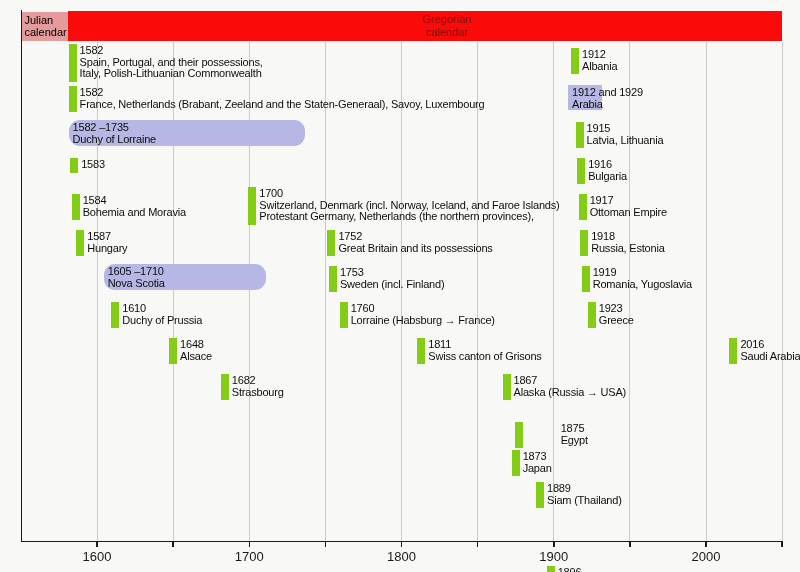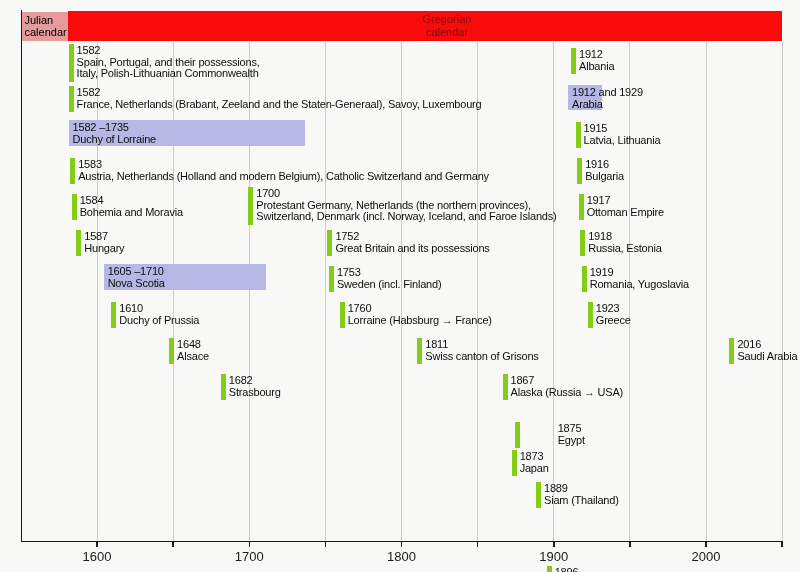--- a/index.html
+++ b/index.html
@@ -20,25 +20,25 @@
   .axis-tick{position:absolute; top:541px; width:1.5px; height:6px; background:var(--axis);}
   .axis-label{position:absolute; top:549px; width:44px; margin-left:-22px; text-align:center;
               font-size:13px; color:var(--axis);}
   
   .julian-band{position:absolute; top:12px; height:29px; background:var(--pink);}
   .julian-band .band-label{padding:2px 0 0 3px; font-size:11px; line-height:12px; width:44px; color:#000;}
   .gregorian-band{position:absolute; top:11px; height:30px; background:var(--red);}
   .greg-label{position:absolute; left:407px; top:13px; width:80px; text-align:center;
               font-size:11px; line-height:12.5px; color:var(--gregtext);}
   
-  .ev{position:absolute; border-left:5px solid #84cc16; padding:1px 0 2px 3px; white-space:nowrap;}
+  .ev{position:absolute; border-left:8px solid #84cc16; padding:1px 0 2px 3px; white-space:nowrap;}
   .ev.no-tick{border-left:none; padding-left:0;}
   .ev-year,.ev-line{font-size:11px; line-height:11.5px; letter-spacing:-0.2px;}
   .ev-span{position:absolute; background:var(--purple); height:26px; box-sizing:border-box;
-           padding:2px 0 0 4px; white-space:nowrap;}
+           padding:2px 0 0 4px; white-space:nowrap;border-radius:11px;}
   .ev-hl{position:absolute; background:var(--purple); height:25px;}
   .layer{position:absolute; inset:0;}
 </style>
 </head>
 <body>
 
 <div class="stage">
   <div class="layer" id="grid-layer">
       <div class="gridline" style="left: 96.525px;"></div>
       <div class="gridline" style="left: 172.65px;"></div>
@@ -70,21 +70,20 @@
       <div class="ev" style="left: 68.62px; top: 86px;">
         <div class="ev-year">1582</div>
         <div class="ev-line">France, Netherlands (Brabant, Zeeland and the Staten-Generaal), Savoy, Luxembourg</div>
       </div>
       <div class="ev-span" style="left: 68.62px; top: 120px; width: 235.942px;">
         <div class="ev-year">1582 –1735</div>
         <div class="ev-line">Duchy of Lorraine</div>
       </div>
       <div class="ev" style="left: 70.1425px; top: 158px;">
         <div class="ev-year">1583</div>
-        <div class="ev-line">Austria, Netherlands (Holland and modern Belgium), Catholic Switzerland and Germany</div>
       </div>
       <div class="ev" style="left: 71.665px; top: 194px;">
         <div class="ev-year">1584</div>
         <div class="ev-line">Bohemia and Moravia</div>
       </div>
       <div class="ev" style="left: 76.2325px; top: 230px;">
         <div class="ev-year">1587</div>
         <div class="ev-line">Hungary</div>
       </div>
       <div class="ev-span" style="left: 103.637px; top: 264px; width: 162.862px;">
@@ -98,22 +97,22 @@
       <div class="ev" style="left: 169.105px; top: 338px;">
         <div class="ev-year">1648</div>
         <div class="ev-line">Alsace</div>
       </div>
       <div class="ev" style="left: 220.87px; top: 374px;">
         <div class="ev-year">1682</div>
         <div class="ev-line">Strasbourg</div>
       </div>
       <div class="ev" style="left: 248.275px; top: 187px;">
         <div class="ev-year">1700</div>
+        <div class="ev-line">Switzerland, Denmark (incl. Norway, Iceland, and Faroe Islands)</div>
         <div class="ev-line">Protestant Germany, Netherlands (the northern provinces),</div>
-        <div class="ev-line">Switzerland, Denmark (incl. Norway, Iceland, and Faroe Islands)</div>
       </div>
       <div class="ev" style="left: 327.445px; top: 230px;">
         <div class="ev-year">1752</div>
         <div class="ev-line">Great Britain and its possessions</div>
       </div>
       <div class="ev" style="left: 328.967px; top: 266px;">
         <div class="ev-year">1753</div>
         <div class="ev-line">Sweden (incl. Finland)</div>
       </div>
       <div class="ev" style="left: 339.625px; top: 302px;">

